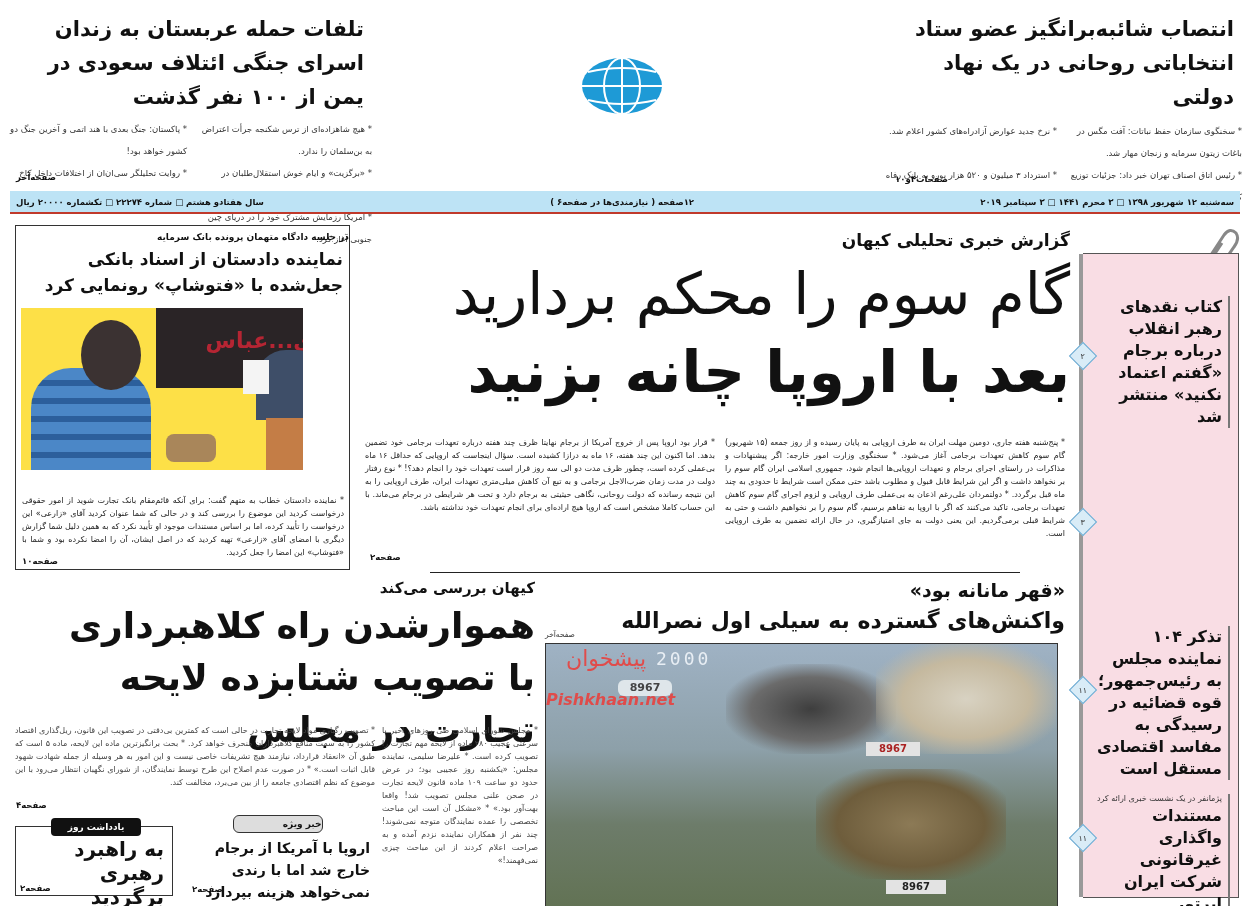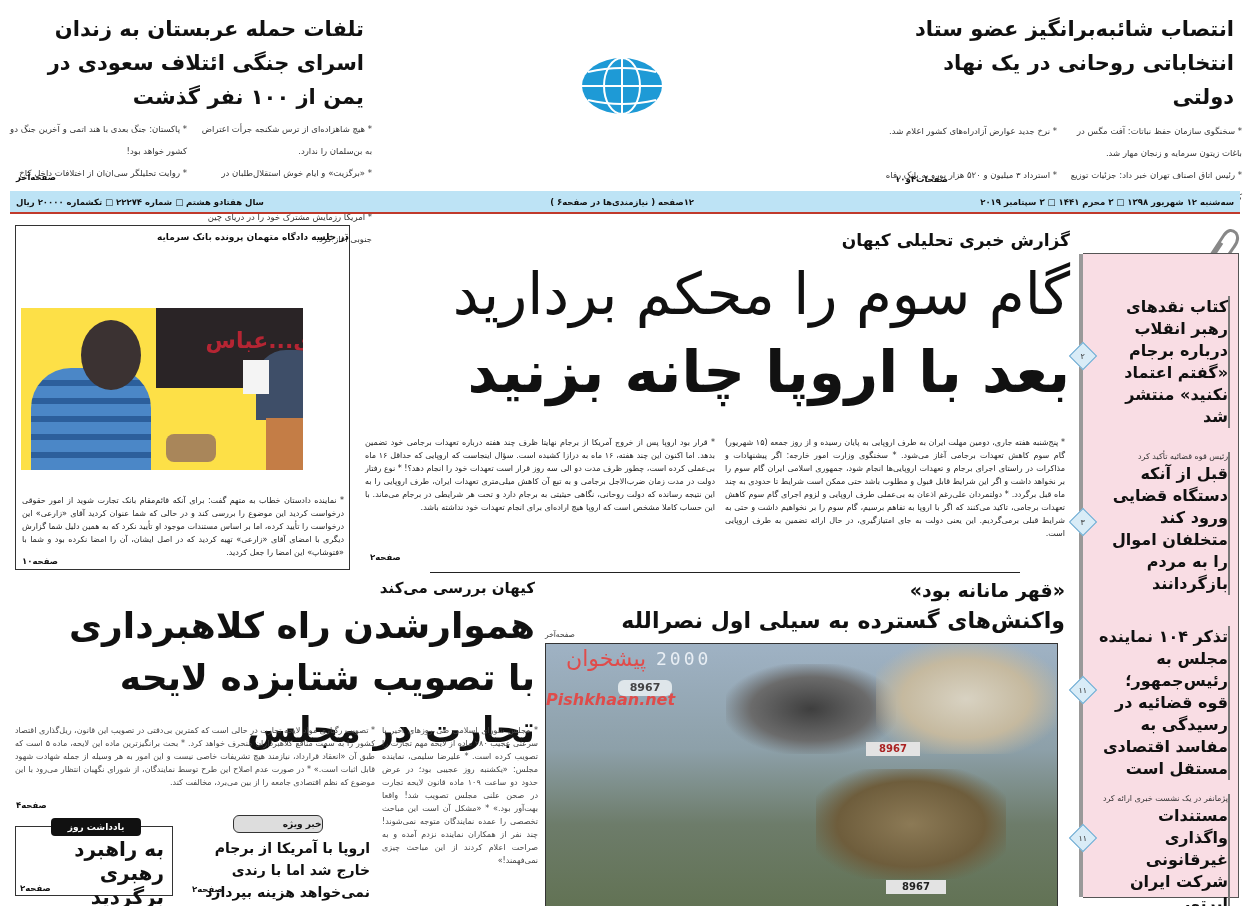--- a/index.html
+++ b/index.html
@@ -7,21 +7,21 @@
 .abs{position:absolute}
 .rtl{direction:rtl;text-align:right}
 .c{text-align:right}
 .hd{font-weight:bold;font-family:"DejaVu Sans",sans-serif;color:#111}
 .small{font-size:8.5px;line-height:22px;color:#333}
 .body{font-size:8px;line-height:13px;color:#222;text-align:justify}
 .pg{font-size:8.5px;font-weight:bold;color:#111}
 .bar{left:10px;top:191px;width:1230px;height:23px;background:#bde3f5;border-bottom:2px solid #c0392b;font-size:8.5px;font-weight:bold;display:flex;justify-content:space-between;align-items:center;padding:0 6px;direction:rtl}
 .pinkcol{left:1083px;top:253px;width:156px;height:645px;background:#f9dde4;border:1px solid #555;border-left:none}
 .pinkcol .sep{position:absolute;left:-4px;top:0;bottom:0;width:4px;background:#999}
-.sbi{position:absolute;right:8px;width:135px;border-right:2px solid #777;padding-right:0;direction:rtl;text-align:right}
+.sbi{position:absolute;right:8px;width:135px;border-right:2px solid #777;padding-right:6px;direction:rtl;text-align:right}
 .sbi .k{font-size:8px;color:#333;margin-bottom:2px}
 .sbi .t{font-size:16px;font-weight:bold;line-height:22px}
 .diamond{position:absolute;left:-10px;width:20px;height:20px;background:#d9ecf7;border:1px solid #6aa9d1;transform:rotate(45deg);display:flex;align-items:center;justify-content:center}
 .diamond span{transform:rotate(-45deg);font-size:8px;color:#333}
 .box{border:1px solid #333}
 .photo{overflow:hidden}
 </style>
 </head>
 <body>
 
@@ -72,24 +72,20 @@
 </svg>
 <div class="abs pinkcol">
   <div class="sep"></div>
   <div class="sbi" style="top:42px">
     <div class="t">کتاب نقدهای رهبر انقلاب درباره برجام «گفتم اعتماد نکنید» منتشر شد</div>
   </div>
   <div class="diamond" style="top:92px">
       <span>۲</span>
     </div>
 
-  <div class="sbi" style="top:198px">
-    <div class="k">رئیس قوه قضائیه تأکید کرد</div>
-    <div class="t">قبل از آنکه دستگاه قضایی ورود کند متخلفان اموال را به مردم بازگردانند</div>
-  </div>
   <div class="diamond" style="top:258px">
       <span>۳</span>
     </div>
 
   <div class="sbi" style="top:372px">
     <div class="t">تذکر ۱۰۴ نماینده مجلس به رئیس‌جمهور؛ قوه قضائیه در رسیدگی به مفاسد اقتصادی مستقل است</div>
   </div>
   <div class="diamond" style="top:426px">
       <span>۱۱</span>
     </div>
@@ -108,20 +104,21 @@
   <div class="hd" style="font-size:58px;line-height:80px;font-weight:400">گام سوم را محکم بردارید</div>
   <div class="hd" style="font-size:58px;line-height:76px;font-weight:900">بعد با اروپا چانه بزنید</div>
 </div>
 <div class="abs rtl body" style="left:725px;top:436px;width:340px">* پنج‌شنبه هفته جاری، دومین مهلت ایران به طرف اروپایی به پایان رسیده و از روز جمعه (۱۵ شهریور) گام سوم کاهش تعهدات برجامی آغاز می‌شود. * سخنگوی وزارت امور خارجه: اگر پیشنهادات و مذاکرات در راستای اجرای برجام و تعهدات اروپایی‌ها انجام شود، جمهوری اسلامی ایران گام سوم را بر نخواهد داشت و اگر این شرایط قابل قبول و مطلوب باشد حتی ممکن است شرایط تا حدودی به چند ماه قبل برگردد. * دولتمردان علی‌رغم اذعان به بی‌عملی طرف اروپایی و لزوم اجرای گام سوم کاهش تعهدات برجامی، تاکید می‌کنند که اگر با اروپا به تفاهم برسیم، گام سوم را بر نخواهیم داشت و حتی به شرایط قبلی برمی‌گردیم. این یعنی دولت به جای امتیازگیری، در حال ارائه تضمین به طرف اروپایی است.</div>
 <div class="abs rtl body" style="left:365px;top:436px;width:350px">* قرار بود اروپا پس از خروج آمریکا از برجام نهایتا ظرف چند هفته درباره تعهدات برجامی خود تضمین بدهد. اما اکنون این چند هفته، ۱۶ ماه به درازا کشیده است. سؤال اینجاست که اروپایی که حداقل ۱۶ ماه بی‌عملی کرده است، چطور ظرف مدت دو الی سه روز قرار است تعهدات خود را انجام دهد؟! * نوع رفتار دولت در مدت زمان ضرب‌الاجل برجامی و به تبع آن کاهش میلی‌متری تعهدات ایران، طرف اروپایی را به این نتیجه رسانده که دولت روحانی، نگاهی حیثیتی به برجام دارد و تحت هر شرایطی در برجام می‌ماند. با این حساب کاملا مشخص است که اروپا هیچ اراده‌ای برای انجام تعهدات خود نداشته باشد.</div>
 <div class="abs pg" style="left:370px;top:552px">صفحه۲</div>
 <div class="abs" style="left:430px;top:572px;width:590px;height:1px;background:#222"></div>
 
 <div class="abs box" style="left:15px;top:225px;width:335px;height:345px">
   <div class="rtl c" style="font-size:9px;font-weight:bold;line-height:18px;margin-top:2px">در جلسه دادگاه متهمان پرونده بانک سرمایه</div>
+  <div class="rtl c hd" style="font-size:17px;line-height:26px;padding:0 6px">نماینده دادستان از اسناد بانکی جعل‌شده با «فتوشاپ» رونمایی کرد</div>
   <div class="photo" style="position:absolute;left:5px;top:82px;width:282px;height:162px;background:#fde047">
     <div style="position:absolute;left:135px;top:0;width:190px;height:80px;background:#2a2426"></div>
     <div style="position:absolute;left:150px;top:20px;width:150px;height:20px;color:#b52533;font-size:22px;font-weight:bold;direction:rtl">ای...عباس</div>
     <div style="position:absolute;left:10px;top:60px;width:120px;height:110px;background:repeating-linear-gradient(180deg,#4b87c7 0 12px,#2c5f9c 12px 18px);border-radius:40px 40px 0 0"></div>
     <div style="position:absolute;left:60px;top:12px;width:60px;height:70px;background:#3b3232;border-radius:50%"></div>
     <div style="position:absolute;left:235px;top:42px;width:70px;height:70px;background:#3e4e68;border-radius:30px 30px 0 0"></div>
     <div style="position:absolute;left:222px;top:52px;width:26px;height:34px;background:#f4f4f4"></div>
     <div style="position:absolute;left:245px;top:110px;width:90px;height:60px;background:#c47d46"></div>
     <div style="position:absolute;left:145px;top:126px;width:50px;height:28px;background:#a9865a;border-radius:8px"></div>
   </div>

